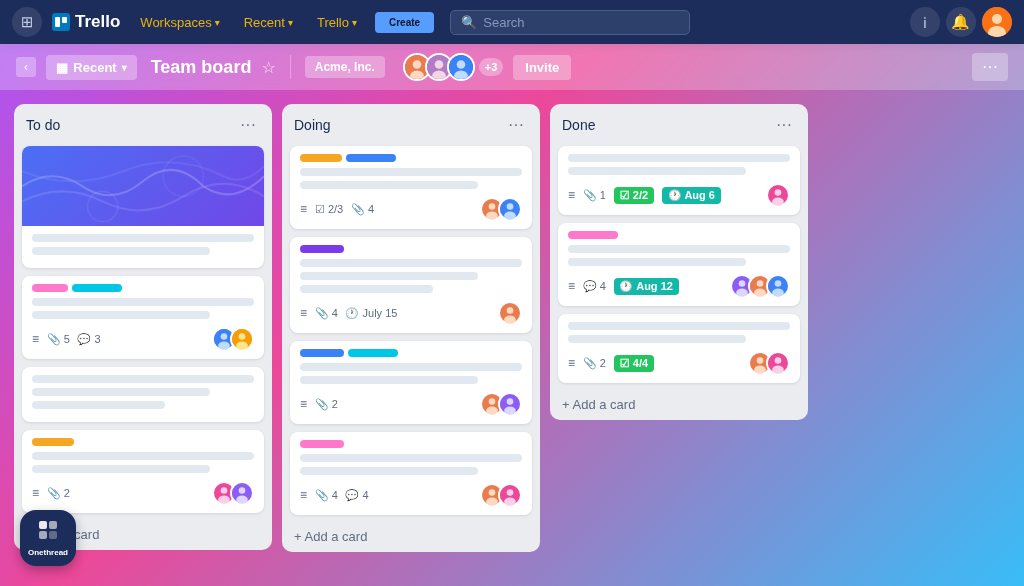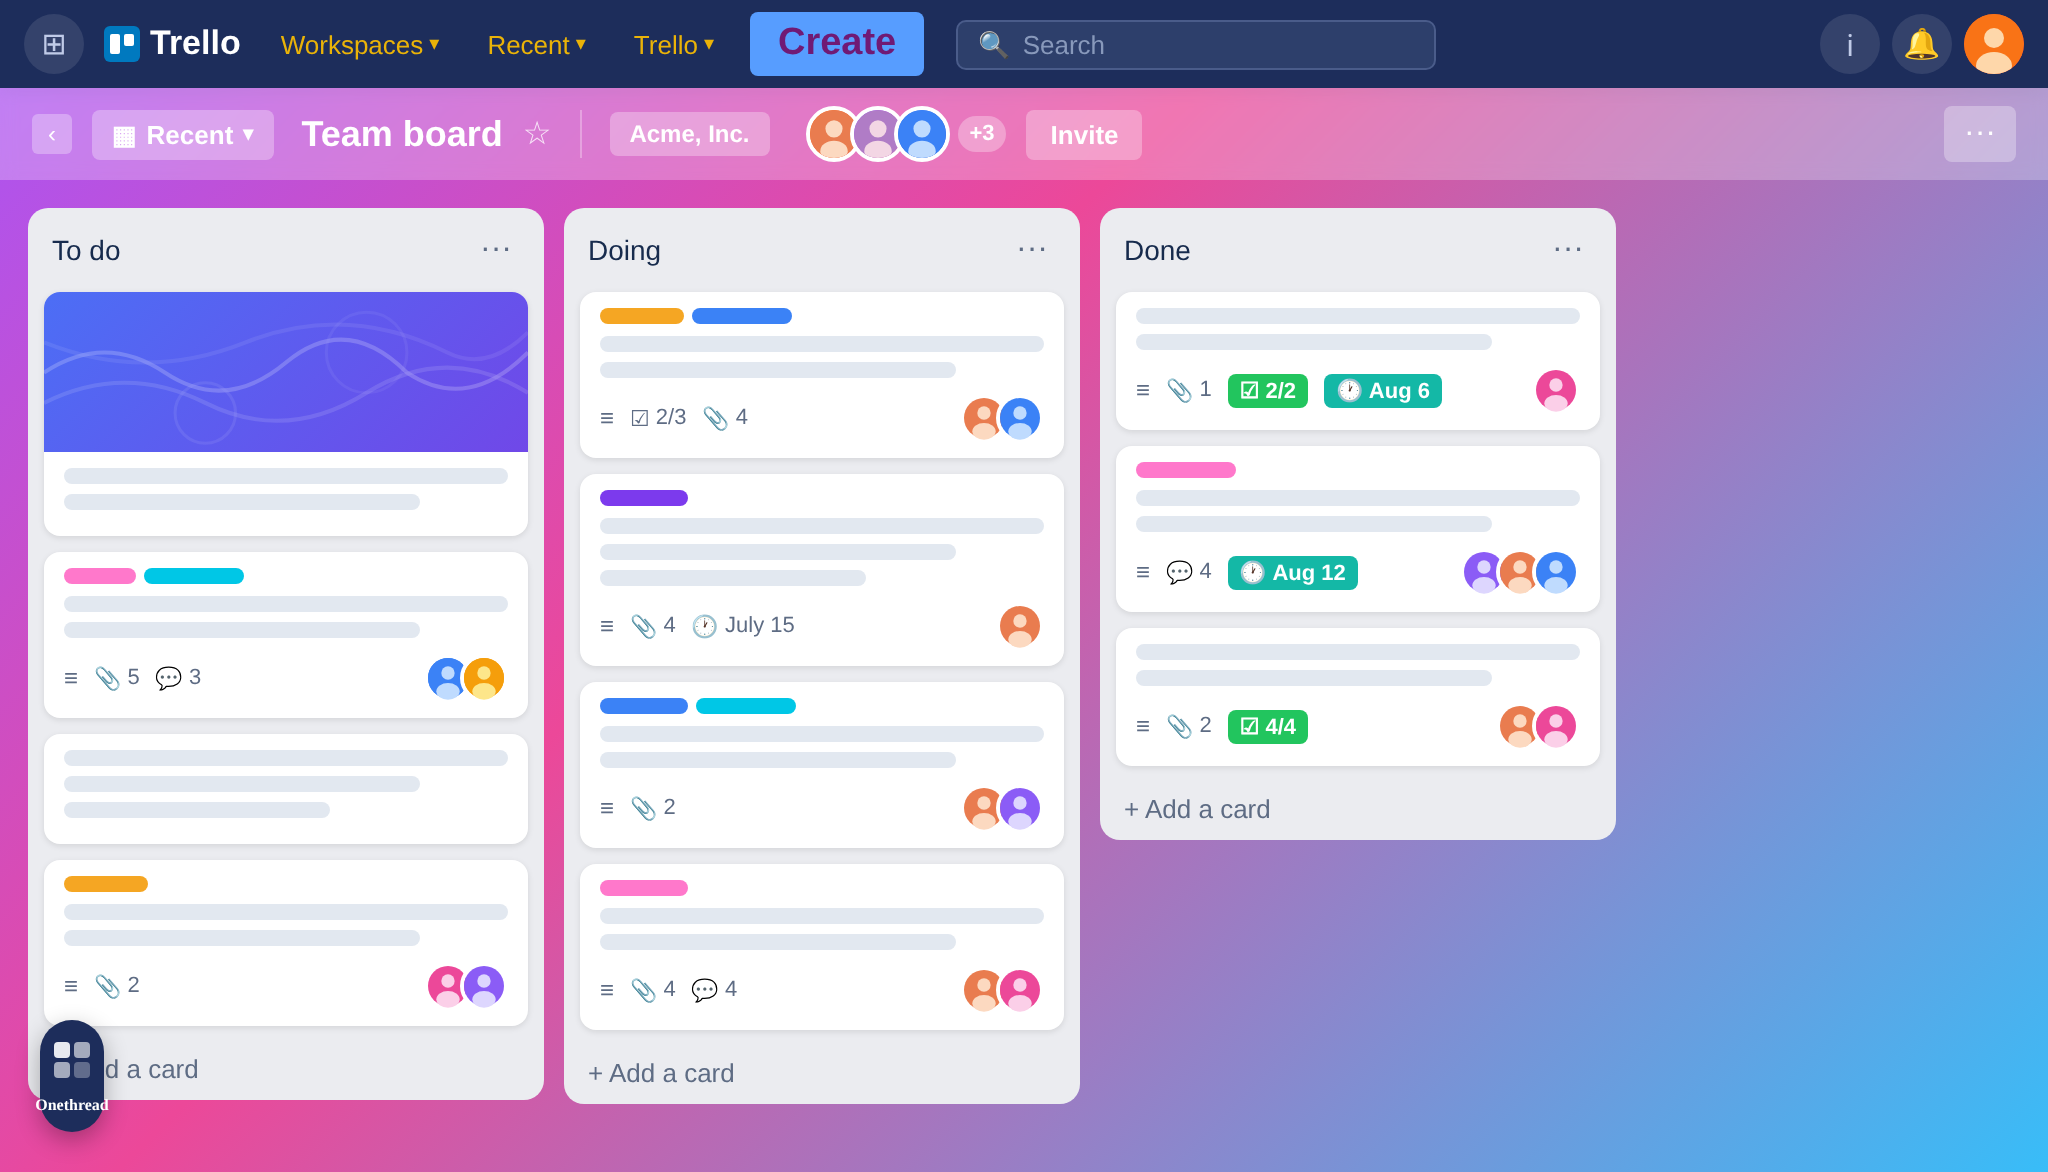--- a/index.html
+++ b/index.html
@@ -76,25 +76,25 @@
       padding: 4px 8px;
       border-radius: 4px;
       display: flex;
       align-items: center;
       gap: 3px;
       white-space: nowrap;
     }
     .nav-btn .caret { font-size: 10px; }
     .nav-create-btn {
       background: #579dff;
-      color: #701a75;
+      color: #0f172a;
       border: none;
       border-radius: 4px;
       padding: 5px 14px;
-      font-size: 19px;
+      font-size: 10px;
       font-weight: 600;
       cursor: pointer;
       margin-left: 2px;
     }
     .nav-search {
       display: flex;
       align-items: center;
       background: #2d3f6b;
       border: 1px solid #4a5c8a;
       border-radius: 5px;
@@ -438,32 +438,31 @@
     
     .column-cards::-webkit-scrollbar { width: 6px; }
     .column-cards::-webkit-scrollbar-track { background: transparent; }
     .column-cards::-webkit-scrollbar-thumb { background: #bfc6d4; border-radius: 3px; }
 
     
     .onethread-fab {
       position: fixed;
       bottom: 20px;
       left: 20px;
-      width: 32px;
+      width: 56px;
       height: 56px;
       background: #1d2d5b;
       border-radius: 16px;
       display: flex;
       flex-direction: column;
       align-items: center;
       justify-content: center;
       cursor: pointer;
       box-shadow: 0 4px 12px rgba(0,0,0,0.3);
       gap: 2px;
-      font-family: Liberation Serif, serif;
     }
     .onethread-icon {
       color: white;
       font-size: 18px;
     }
     .onethread-label {
       color: white;
       font-size: 8px;
       font-weight: 600;
     }

